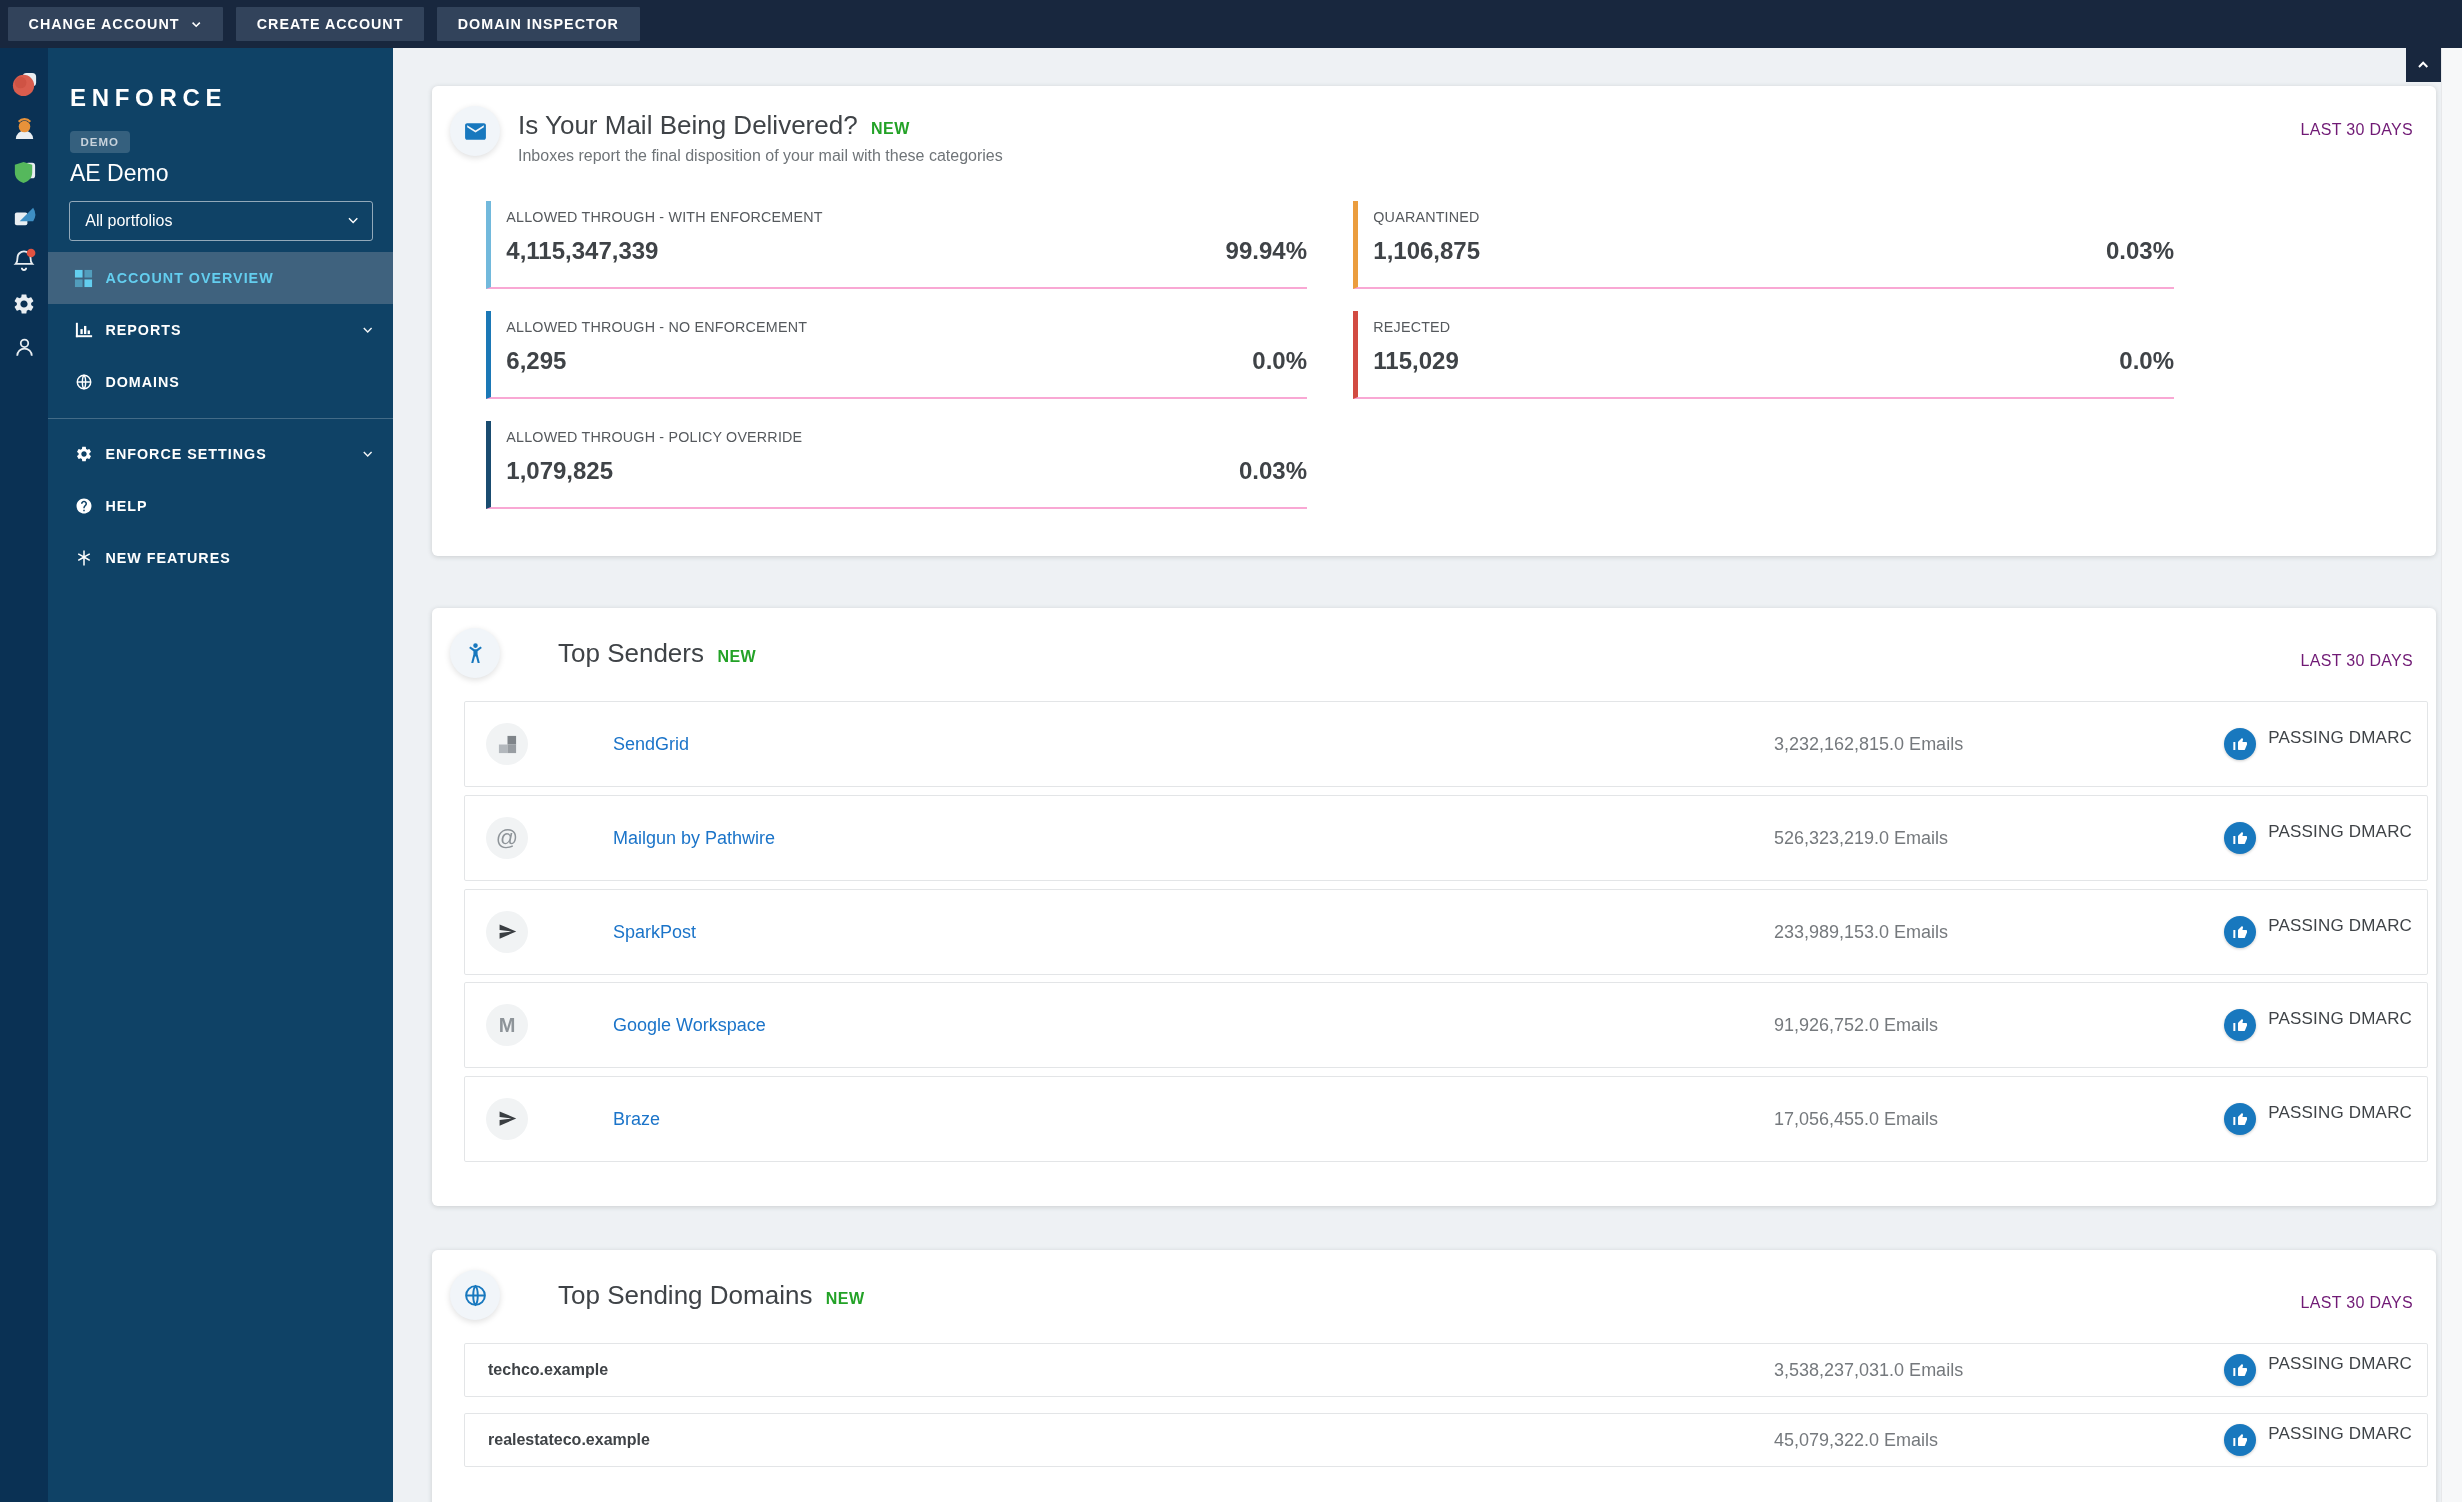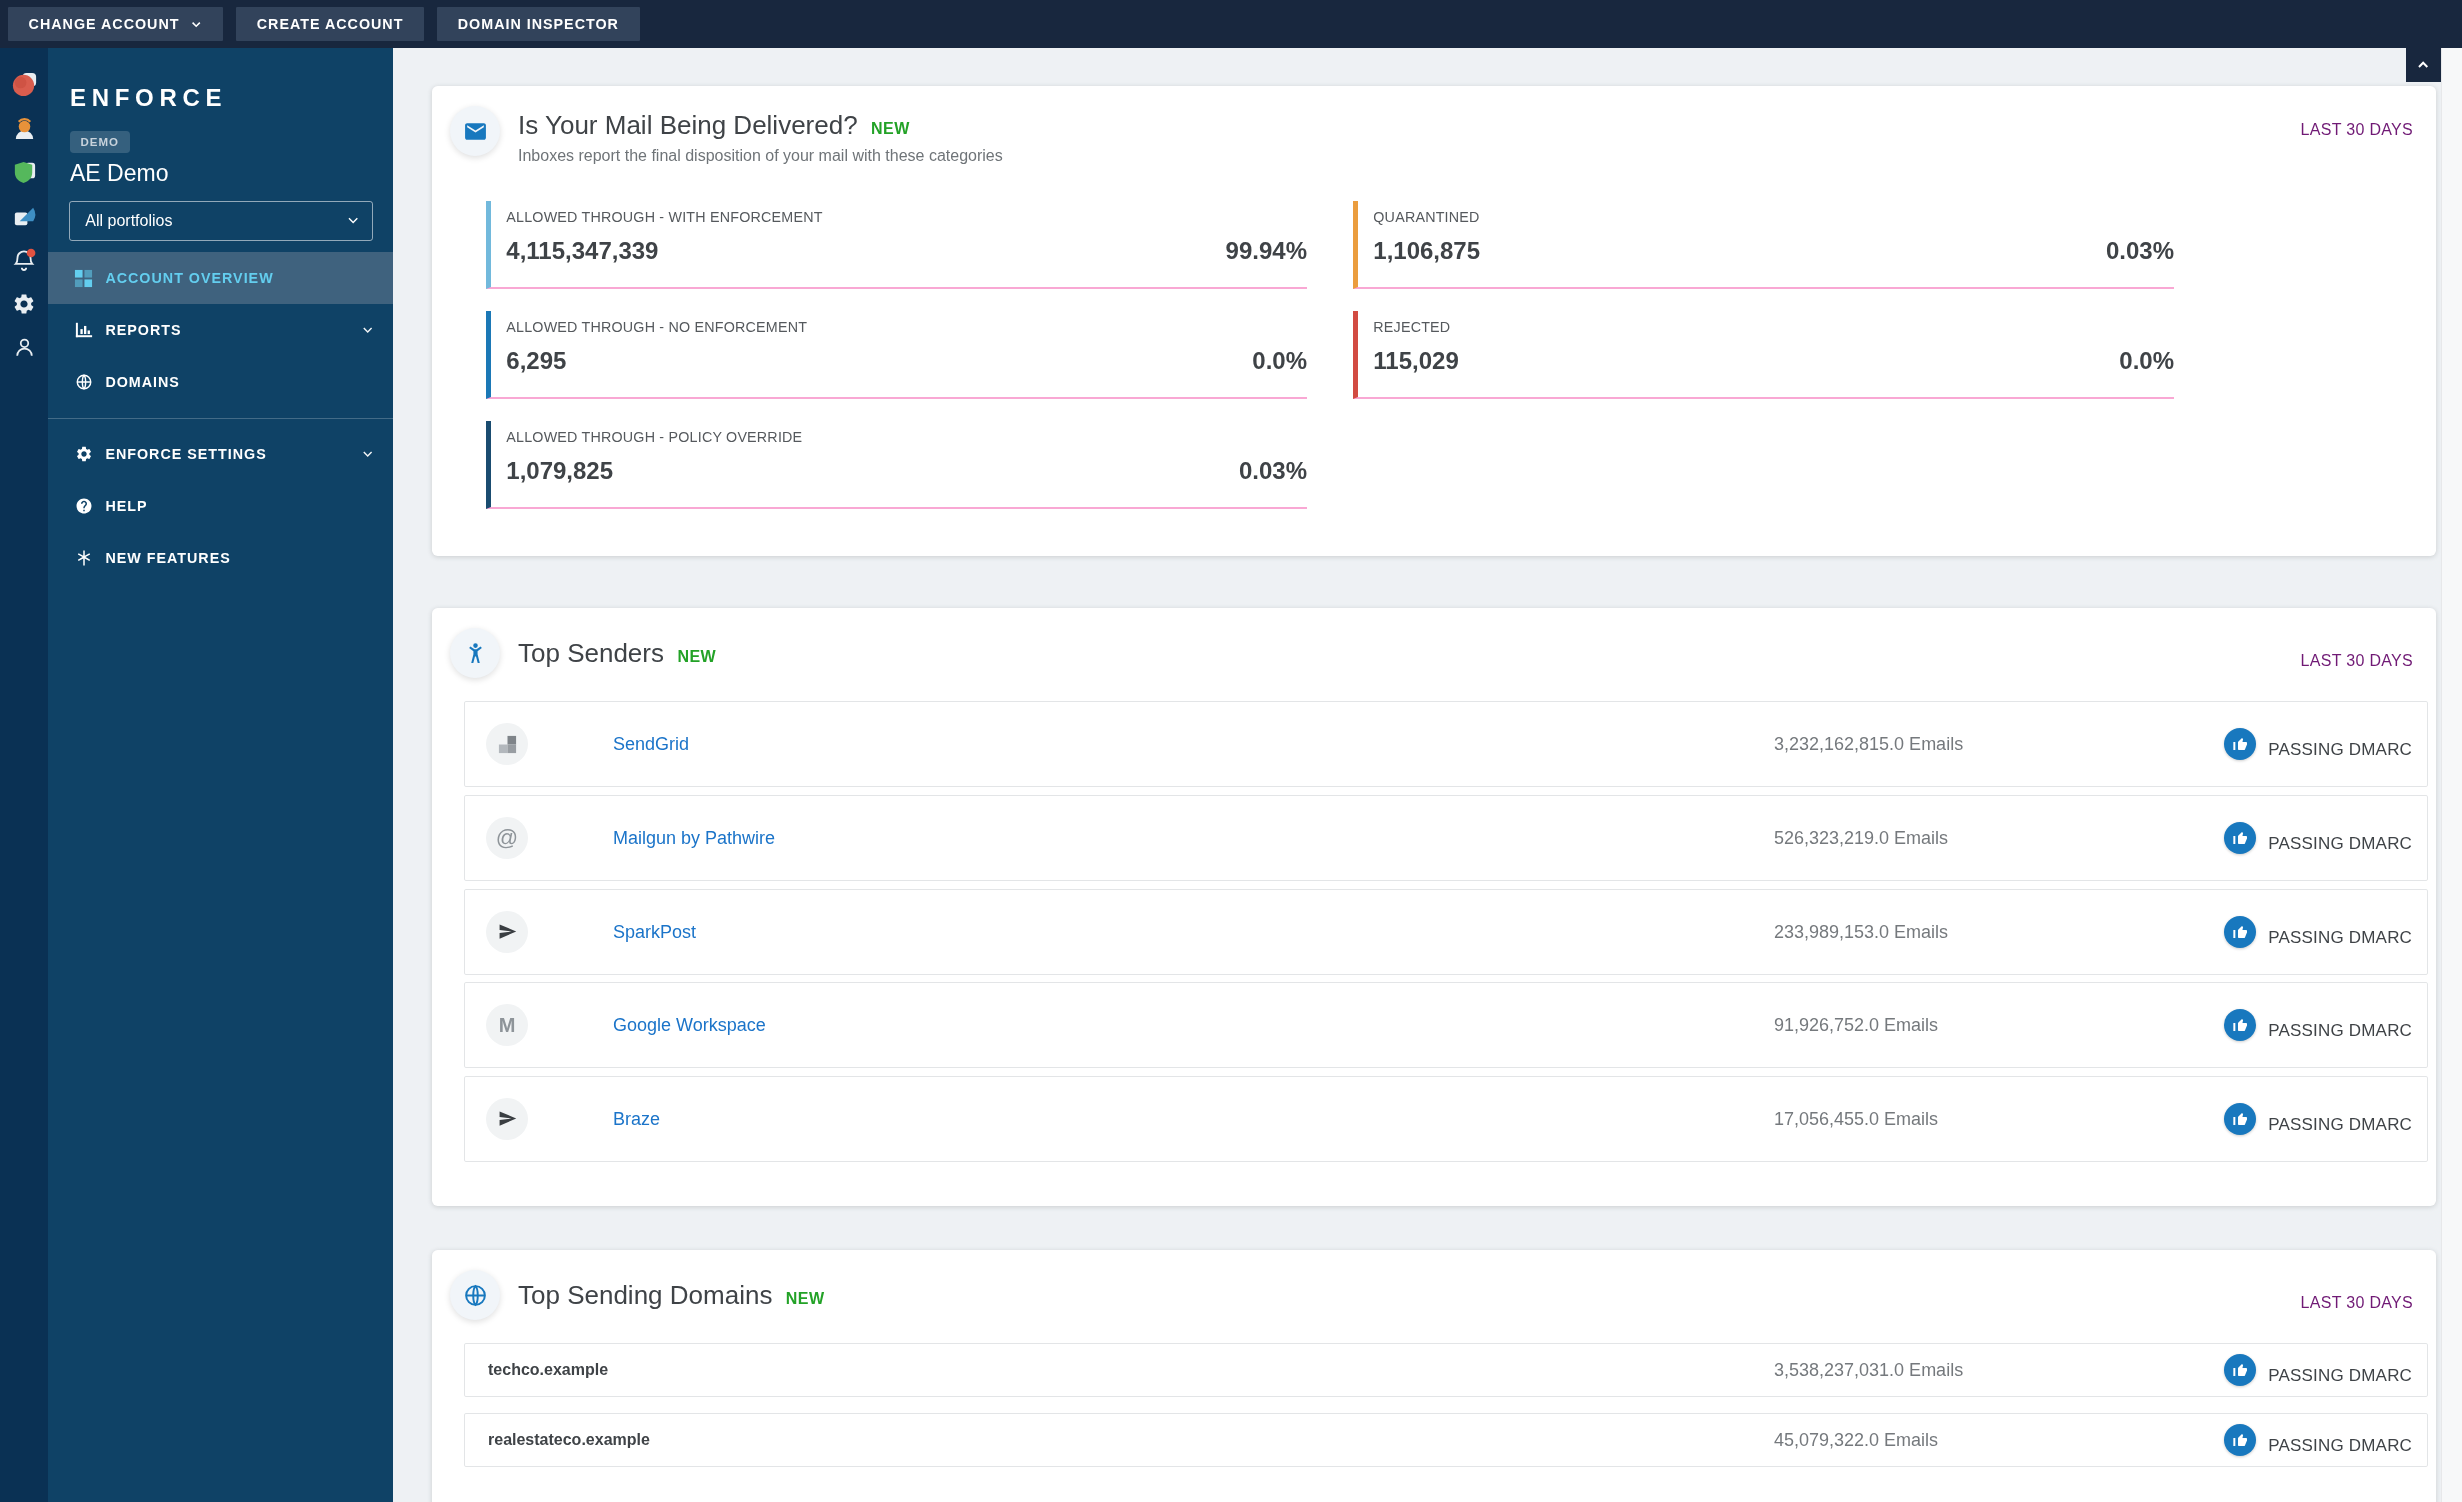--- a/index.html
+++ b/index.html
@@ -45,21 +45,21 @@
   .nav-divider { border:0; border-top:1px solid rgba(255,255,255,.22); margin:9.5px 0; }
 
   
   .main { position:absolute; left:393px; top:48px; right:21px; bottom:0; background:#EEF1F4;
     overflow:hidden; padding:38px 0 0 39px; }
   .card { width:2004px; background:#FFF; border-radius:5.7px; box-shadow:0 1px 4.8px rgba(60,64,67,.20); }
   .card + .card { margin-top:52px; }
   .card-domains { margin-top:44px !important; }
 
   .card-header { display:flex; align-items:flex-start; padding:20px 23px 0 18px; }
-  .card-header.center { align-items:center; }
+  .card-header.center { align-items:center;gap:40px; }
   .hicon { width:50px; height:50px; border-radius:50%; background:#F1F5F9;
     box-shadow:0 1.9px 6.7px rgba(0,0,0,.13); display:flex; align-items:center; justify-content:center; flex:none; }
   .htitles { margin-left:18px; margin-top:3.8px; }
   .title-row { display:flex; align-items:baseline; gap:13.4px; }
   .card-title { font-size:26px; font-weight:400; color:#3F4347; }
   .new-badge { color:#23A227; font-size:16px; font-weight:700; letter-spacing:0.5px; }
   .card-sub { margin-top:6.7px; font-size:16px; color:#6F7478; }
   .period { margin-left:auto; margin-top:15.3px; font-size:16px; font-weight:400; color:#701a75; letter-spacing:0.3px; }
 
   
@@ -78,21 +78,21 @@
   .row.domain { height:54px; margin-bottom:15.3px; }
   .avatar { position:absolute; left:21px; top:50%; transform:translateY(-50%); width:42px; height:42px;
     border-radius:50%; background:#F1F3F4; display:flex; align-items:center; justify-content:center; }
   .avatar .glyph { font-size:20px; font-weight:700; color:#8E9499; }
   .row-name { position:absolute; left:148px; top:50%; transform:translateY(-50%);
     font-size:18px; color:#1B74C9; text-decoration:none; }
   .row.domain .row-name { left:23px; color:#3F4347; font-weight:700; font-size:16px; }
   .row-emails { position:absolute; left:1309px; top:50%; transform:translateY(-50%);
     font-size:18px; color:#75797D; }
   .status { position:absolute; right:15.3px; top:50%; transform:translateY(-50%);
-    display:flex; align-items:flex-end; gap:12px; }
+    display:flex; align-items:flex-start; gap:12px; }
   .thumb-circle { width:32px; height:32px; border-radius:50%; background:#1878BE;
     display:flex; align-items:center; justify-content:center; box-shadow:0 1px 2.9px rgba(0,0,0,.2); }
   .status-text { font-size:17px; font-weight:500; color:#3F4347; letter-spacing:0.2px; }
 </style>
 </head>
 <body>
 
 <div class="topbar">
   <button class="tb-btn">
     <span>CHANGE ACCOUNT</span>

